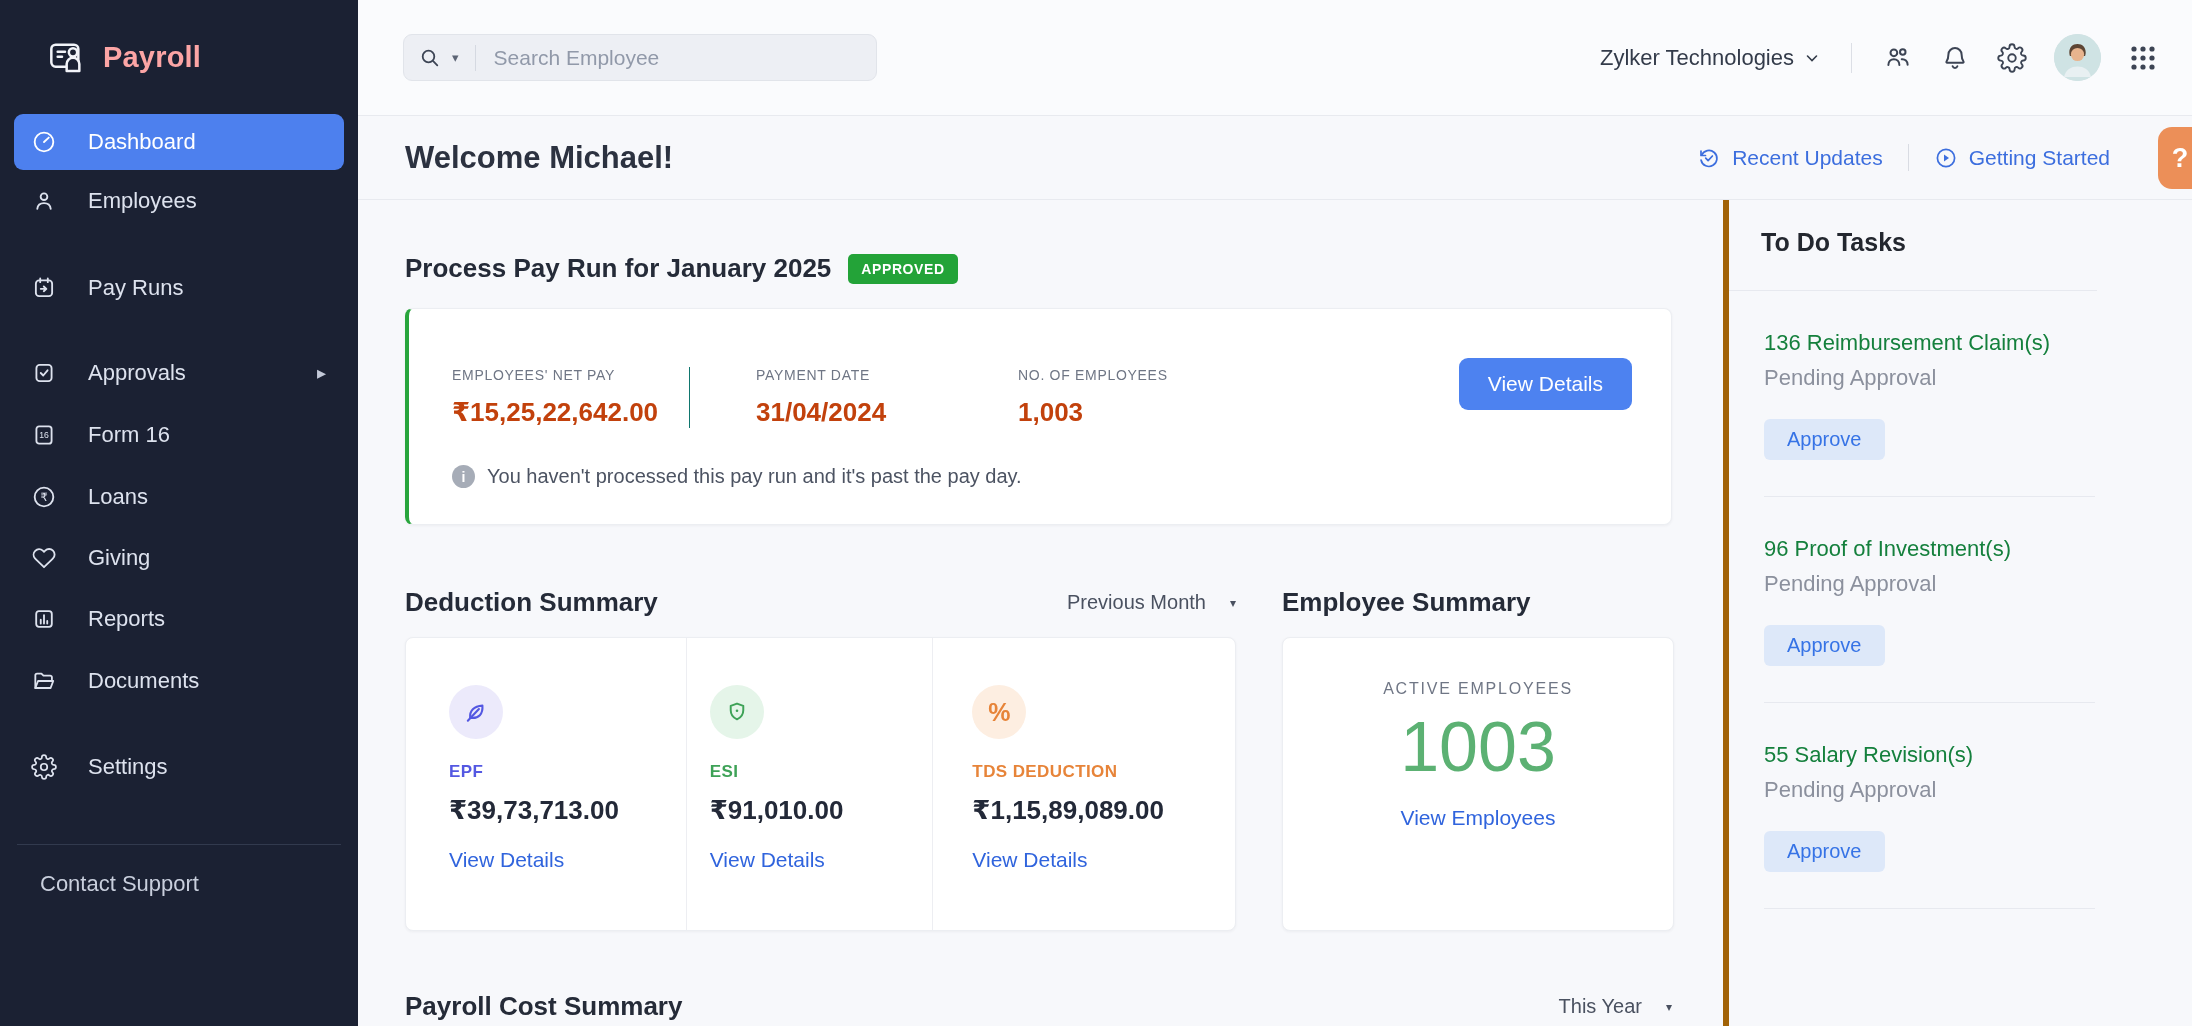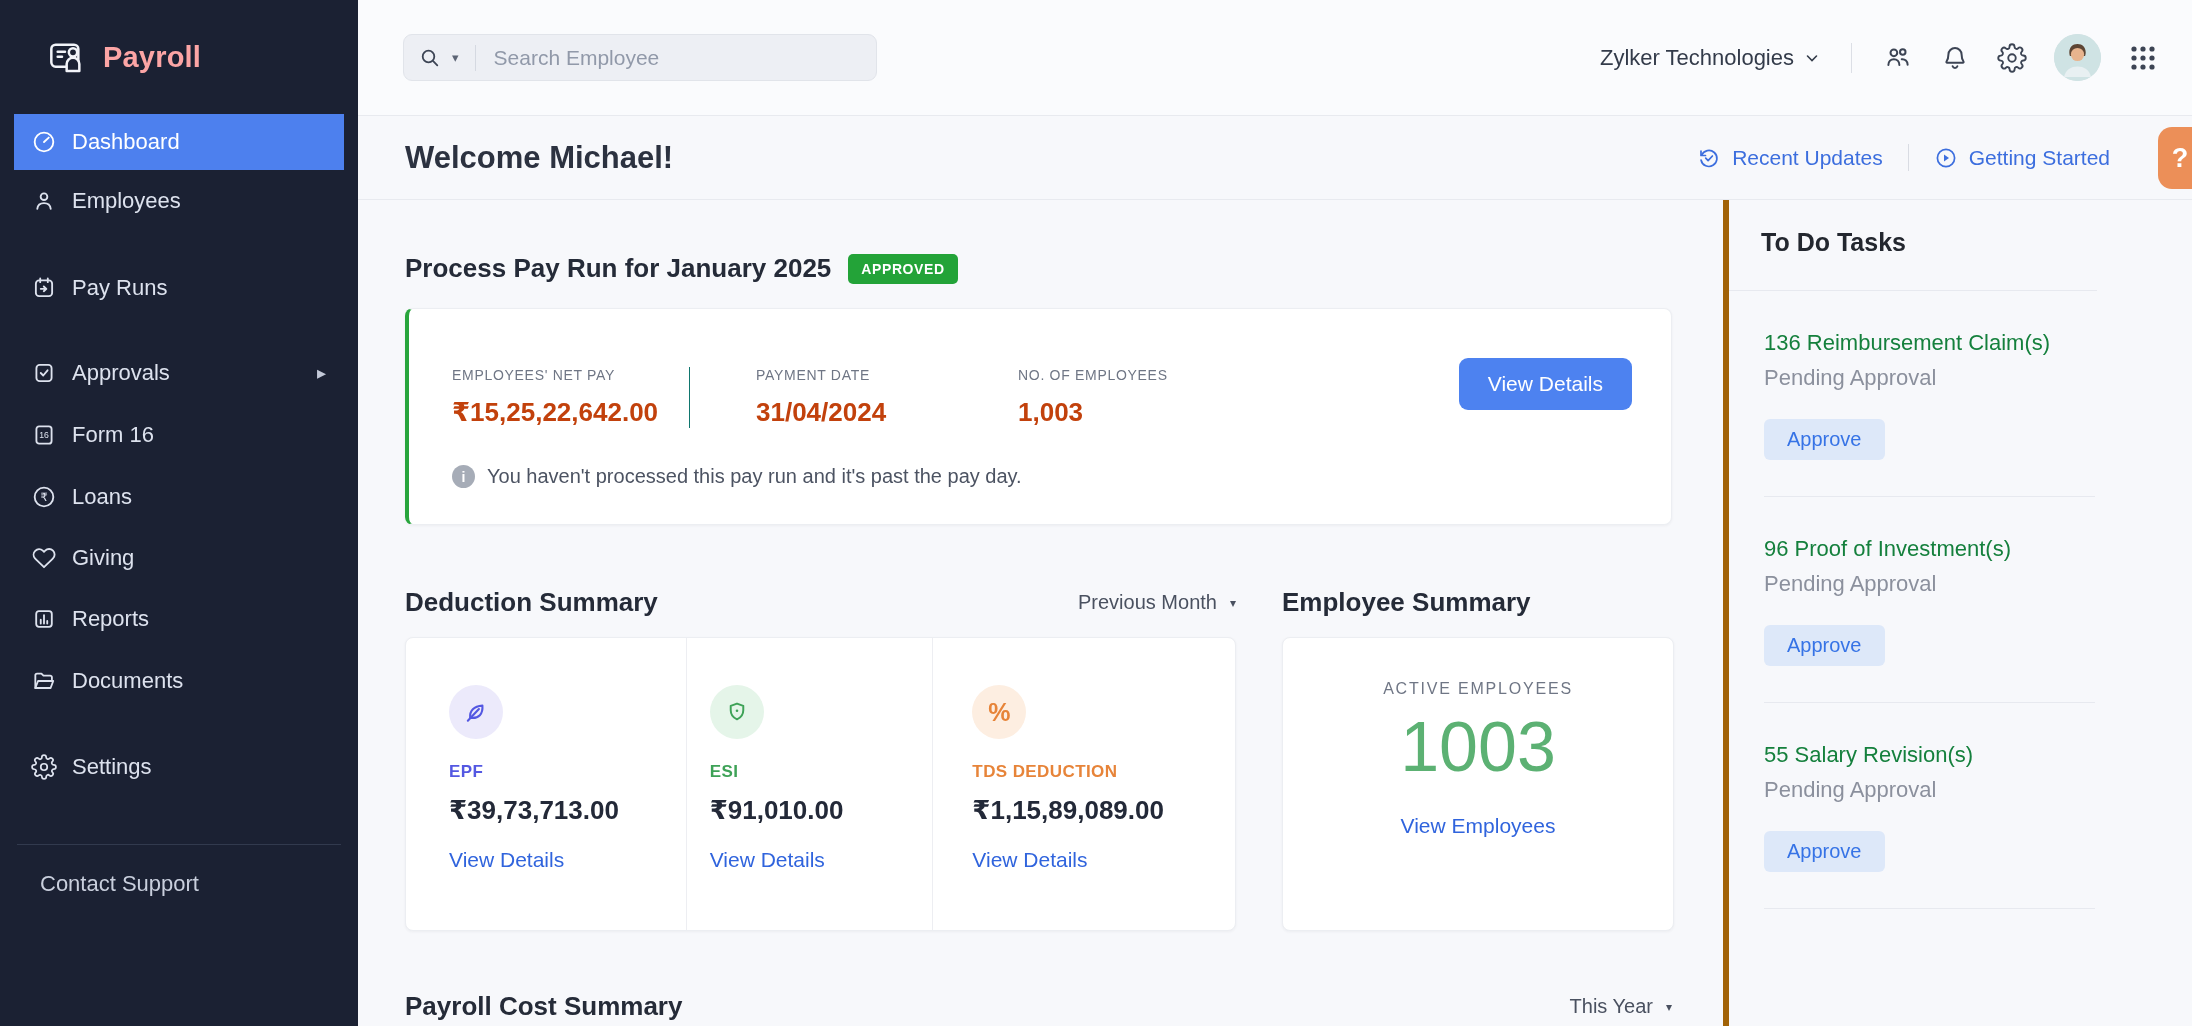--- a/index.html
+++ b/index.html
@@ -10,22 +10,22 @@
     font-family:"Liberation Sans","DejaVu Sans",sans-serif;
     color:#262c39;
   }
   svg{display:block;}
   
   .sidebar{width:358px;flex:0 0 358px;height:100%;background:#1b2133;color:#e4e8f2;}
   .logo-row{height:114px;display:flex;align-items:center;padding-left:47px;gap:16px;}
   .logo-text{font-size:29px;font-weight:600;color:#fca5a5;letter-spacing:.2px;}
   .nav{padding:0 14px;}
   .nav-item{
-    display:flex;align-items:center;height:46px;border-radius:0;
-    padding-left:17px;gap:15px;font-size:22px;color:#dde2ee;cursor:pointer;position:relative;
+    display:flex;align-items:center;height:46px;border-radius:9px;
+    padding-left:17px;gap:31px;font-size:22px;color:#dde2ee;cursor:pointer;position:relative;
   }
   .nav-item.active{background:#4d80ee;color:#fff;height:56px;}
   .nav-item .nav-label{white-space:nowrap;}
   .nav-item .chev{position:absolute;right:18px;font-size:18px;color:#c3c9d8;}
   .nav-icon{width:26px;height:26px;flex:0 0 26px;}
   .mt8{margin-top:8px}.mt41{margin-top:41px}.mt39{margin-top:39px}
   .mt16{margin-top:16px}.mt15{margin-top:15px}.mt40{margin-top:40px}
   .side-divider{height:1px;background:#323a4e;margin:54px 17px 16px 17px;}
   .contact{padding-left:40px;height:46px;display:flex;align-items:center;font-size:22px;color:#c9cfdd;cursor:pointer;}
   
@@ -97,21 +97,21 @@
   .btn-primary{
     position:absolute;right:39px;top:49px;background:#4d82f0;color:#fff;border:none;
     font-size:21px;font-weight:500;padding:14px 29px;border-radius:9px;cursor:pointer;
     font-family:"Liberation Sans","DejaVu Sans",sans-serif;
   }
   
   .summaries{margin-top:62px;display:flex;gap:46px;}
   .sum-col1{width:831px;flex:0 0 831px;}
   .sum-col2{width:392px;flex:0 0 392px;}
   .sum-head{display:flex;align-items:center;justify-content:space-between;}
-  .dropdown{display:flex;align-items:center;gap:13px;font-size:20px;color:#4a5160;cursor:pointer;}
+  .dropdown{display:flex;align-items:center;gap:24px;font-size:20px;color:#4a5160;cursor:pointer;}
   .dropdown .caret{font-size:12px;color:#4a5160;}
   .card{
     margin-top:19px;background:#fff;border:1px solid #eceef2;border-radius:8px;
     box-shadow:0 1px 3px rgba(40,48,68,.05);height:294px;
   }
   .ded-card{display:flex;}
   .ded-col{padding-top:47px;}
   .ded-c1{width:280px;padding-left:43px;}
   .ded-c2{width:247px;padding-left:23px;border-left:1px solid #edeef2;}
   .ded-c3{width:303px;padding-left:39px;border-left:1px solid #edeef2;}
@@ -121,21 +121,21 @@
   .ded-ic.tds{background:#fdeee1;color:#e78439;font-size:25px;font-weight:600;}
   .ded-label{margin-top:23px;font-size:17px;font-weight:700;letter-spacing:.4px;}
   .ded-label.epf{color:#5458e2;}
   .ded-label.esi{color:#3ea257;}
   .ded-label.tds{color:#e78439;}
   .ded-value{margin-top:13px;font-size:26px;font-weight:600;color:#232938;white-space:nowrap;}
   .tlink{margin-top:22px;font-size:21px;color:#3064dd;cursor:pointer;display:inline-block;}
   .emp-card{text-align:center;padding-top:42px;}
   .emp-label{font-size:16px;color:#6f7685;letter-spacing:1.8px;font-weight:500;}
   .emp-count{margin-top:14px;font-size:70px;font-weight:400;color:#5cb173;line-height:1;}
-  .emp-link{margin-top:32px;}
+  .emp-link{margin-top:24px;}
   .bottom-row{margin-top:60px;display:flex;align-items:center;justify-content:space-between;}
   
   .aside{flex:1;border-left:6px solid #a16207;padding:28px 0 0 32px;}
   .aside-title{font-size:25px;font-weight:600;color:#23272f;}
   .aside-head-divider{height:1px;background:#e7e9ef;margin:33px 95px 0 -32px;}
   .task{padding:39px 0 0 3px;}
   .task-title{font-size:22px;font-weight:400;color:#15803d;}
   .task-sub{margin-top:9px;font-size:22px;color:#8b909d;}
   .approve-btn{
     margin-top:28px;background:#dde8f9;color:#3673e6;border:none;border-radius:6px;

